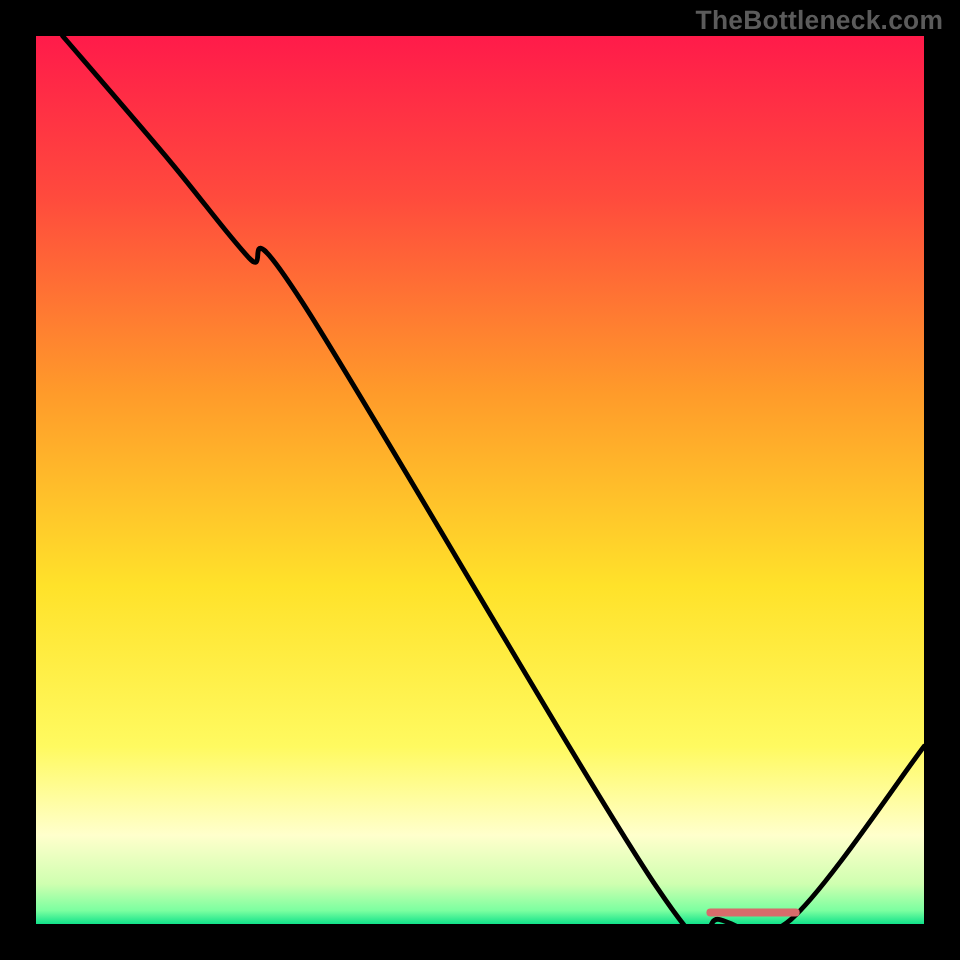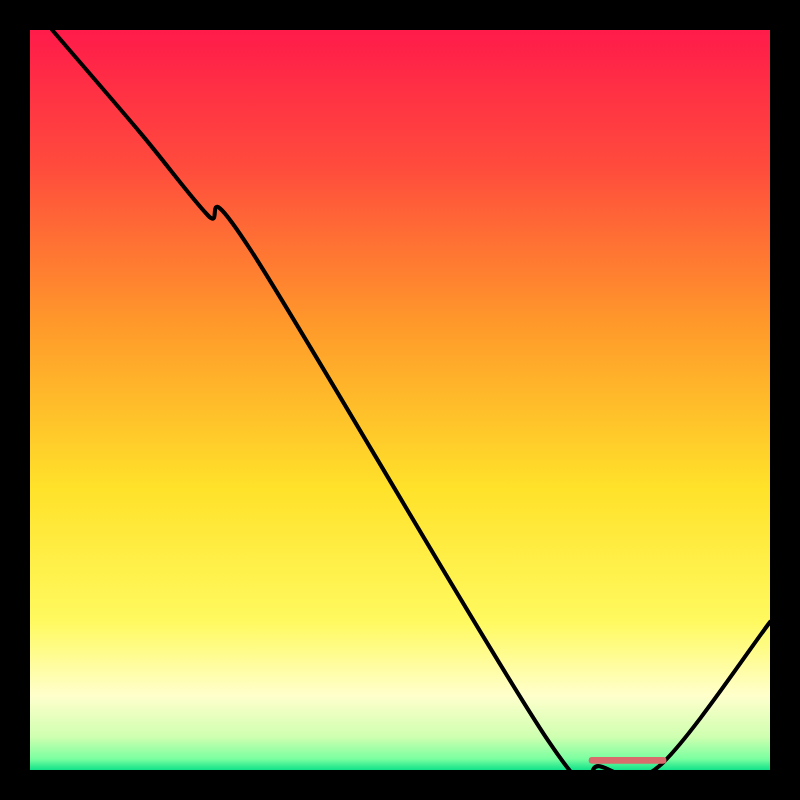--- a/index.html
+++ b/index.html
@@ -40,20 +40,21 @@
     top: 0;
     width: 740px;
     height: 740px;
   }
 </style>
 </head>
 <body>
 
 <div class="stage">
 
+  <div class="watermark">TheBottleneck.com</div>
 
   <div class="plot">
 
     <svg class="gradient" viewBox="0 0 100 100" preserveAspectRatio="none">
       <defs>
         <linearGradient id="bg" x1="0" y1="0" x2="0" y2="1">
             <stop offset="0%" stop-color="#ff1b4a"></stop>
             <stop offset="18%" stop-color="#ff4a3d"></stop>
             <stop offset="40%" stop-color="#ff9a2a"></stop>
             <stop offset="62%" stop-color="#ffe22a"></stop>

